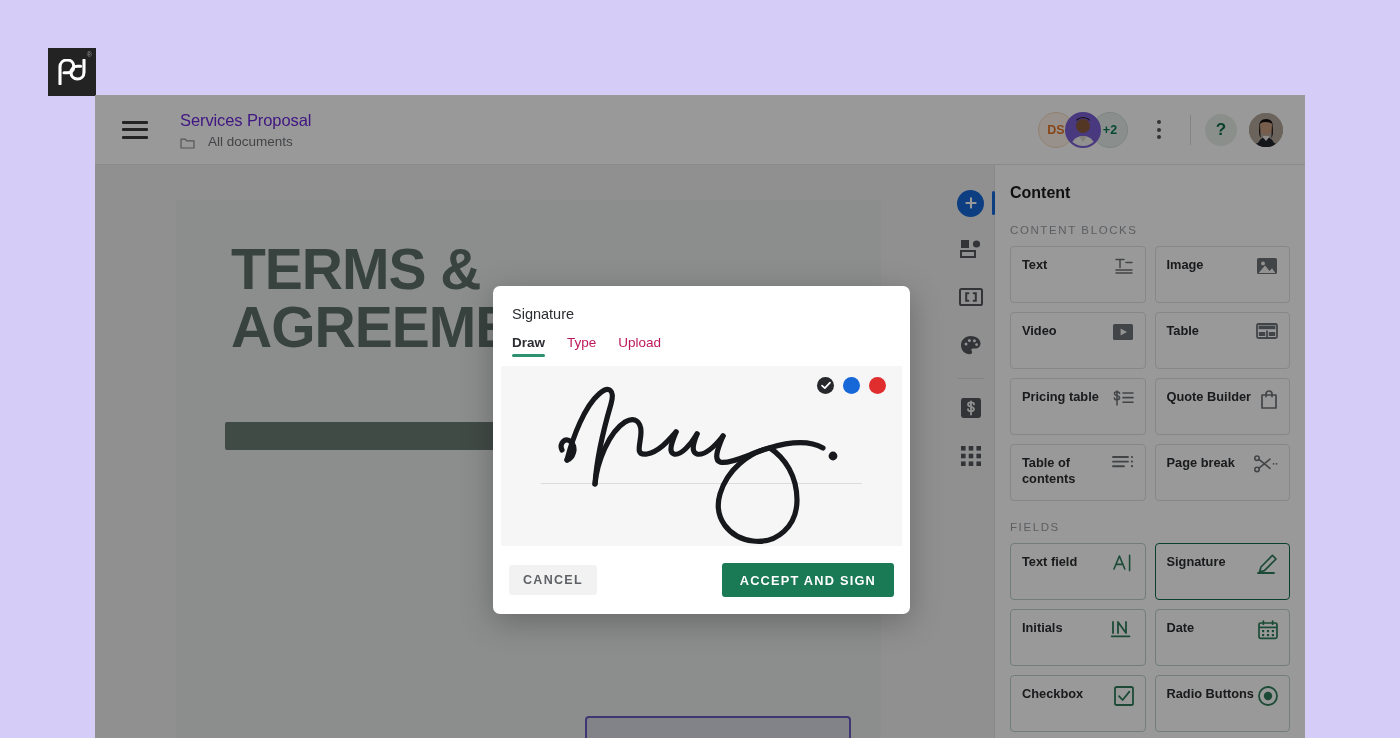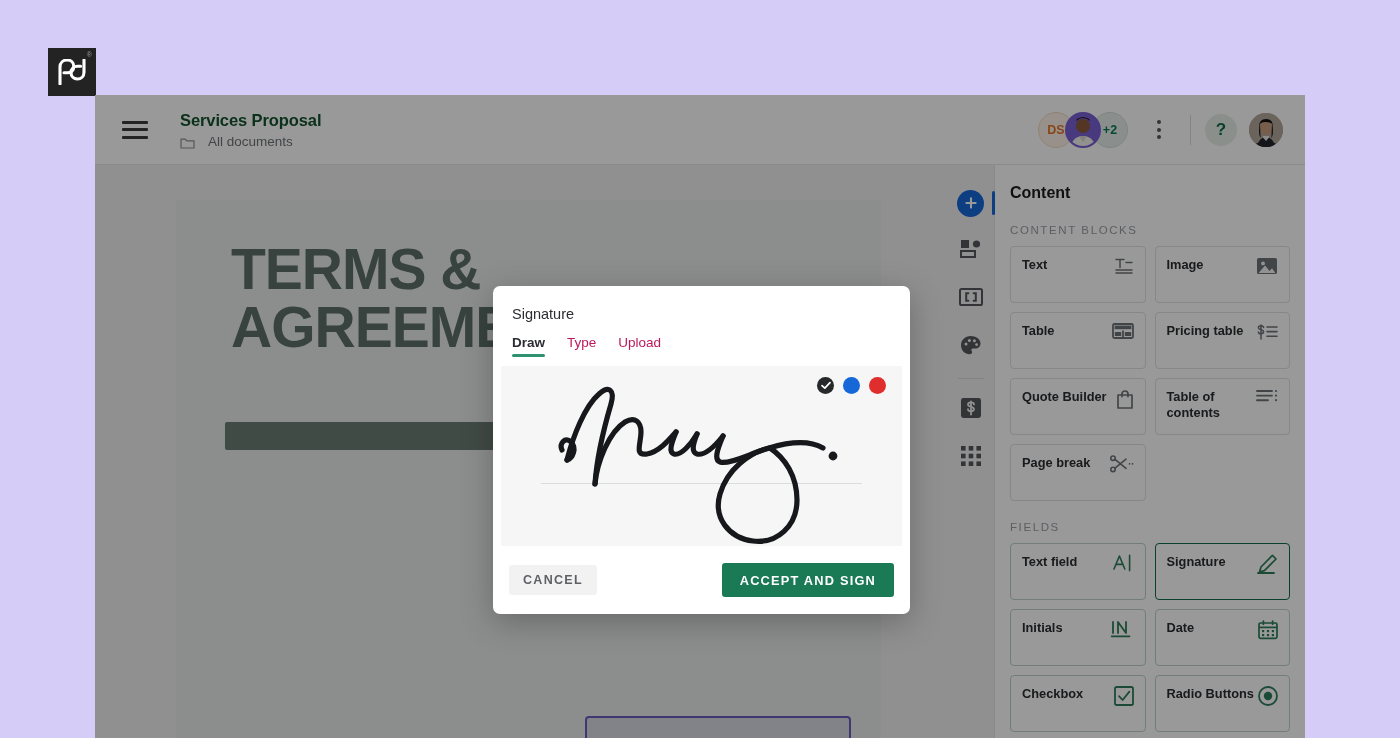--- a/index.html
+++ b/index.html
@@ -32,21 +32,21 @@
 
   
   .topbar{
     position:absolute;left:0;top:0;width:1210px;height:70px;
     background:#ffffff;display:flex;align-items:center;
     border-bottom:1px solid #e8e8ea;box-sizing:border-box;
   }
   .burger{width:26px;height:18px;margin-left:27px;display:flex;flex-direction:column;justify-content:space-between;cursor:pointer;}
   .burger i{display:block;height:3px;background:#3c3c3c;border-radius:1px;}
   .titleblock{margin-left:32px;}
-  .doc-title{font-size:16.5px;font-weight:bold;color:#14532d;letter-spacing:-0.1px;line-height:1.25;text-align:right;}
+  .doc-title{font-size:16.5px;font-weight:normal;color:#6d28d9;letter-spacing:-0.1px;line-height:1.25;text-align:right;}
   .breadcrumb{display:flex;align-items:flex-end;gap:13px;margin-top:3px;}
   .breadcrumb .folder{width:15px;height:12px;position:relative;flex:none;}
   .breadcrumb .folder svg{display:block;}
   .breadcrumb span{font-size:13.5px;color:#6f7276;}
 
   .topright{margin-left:auto;display:flex;align-items:center;padding-right:22px;gap:0;}
 
   .avgroup{display:flex;align-items:center;}
   .av{width:36px;height:36px;border-radius:50%;display:flex;align-items:center;justify-content:center;
       font-size:12.5px;font-weight:bold;box-sizing:border-box;}
@@ -311,20 +311,29 @@
           <span class="ctext">Image</span>
           <span class="cicon">
             <svg width="22" height="18" viewBox="0 0 22 18">
                 <rect x="1" y="1" width="20" height="16" rx="1.6" fill="currentColor"></rect>
                 <circle cx="7" cy="6.4" r="1.9" fill="#f3f3f3"></circle>
                 <path d="M2.6 16 L9 8.4 L13.6 14 L16 11.2 L19.4 16Z" fill="#f3f3f3"></path>
               </svg>
           </span>
         </div>
 
+        <div class="card">
+          <span class="ctext">Video</span>
+          <span class="cicon">
+            <svg width="22" height="18" viewBox="0 0 22 18">
+                <rect x="1" y="1" width="20" height="16" rx="1.6" fill="currentColor"></rect>
+                <path d="M8.6 5.4 L15 9 L8.6 12.6Z" fill="#f3f3f3"></path>
+              </svg>
+          </span>
+        </div>
         <div class="card">
           <span class="ctext">Table</span>
           <span class="cicon">
             <svg width="22" height="16" viewBox="0 0 22 16">
                 <rect x="1" y="1" width="20" height="14" rx="1.4" fill="none" stroke="currentColor" stroke-width="1.8"></rect>
                 <rect x="2.6" y="2.6" width="16.8" height="3.6" fill="currentColor"></rect>
                 <path d="M11 7.6v7.4" stroke="currentColor" stroke-width="1.8"></path>
                 <rect x="2.8" y="9" width="6.4" height="4" fill="currentColor"></rect>
                 <rect x="12.8" y="9" width="6.4" height="4" fill="currentColor"></rect>
               </svg>

